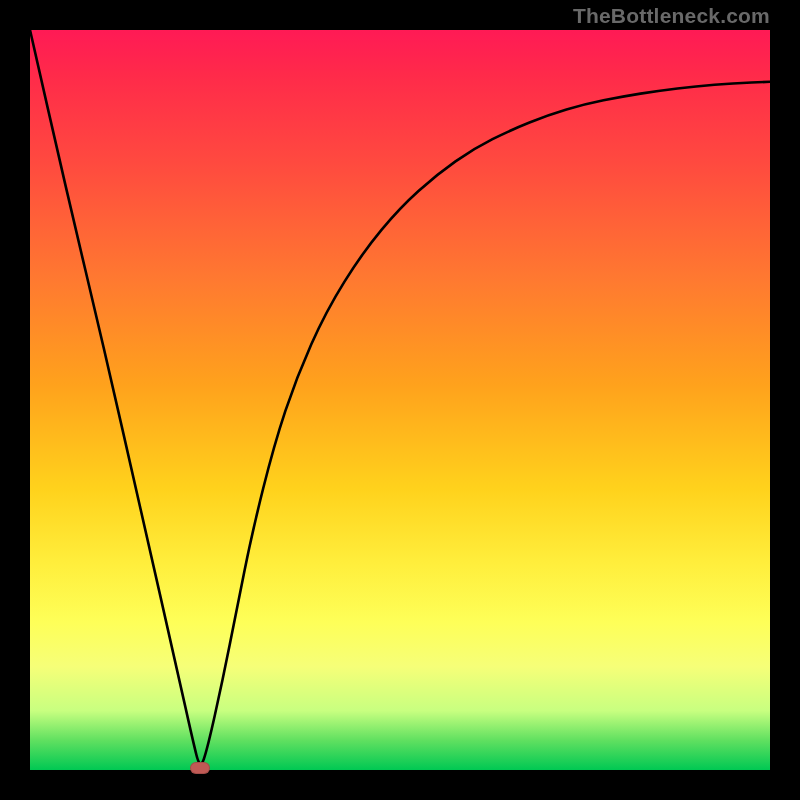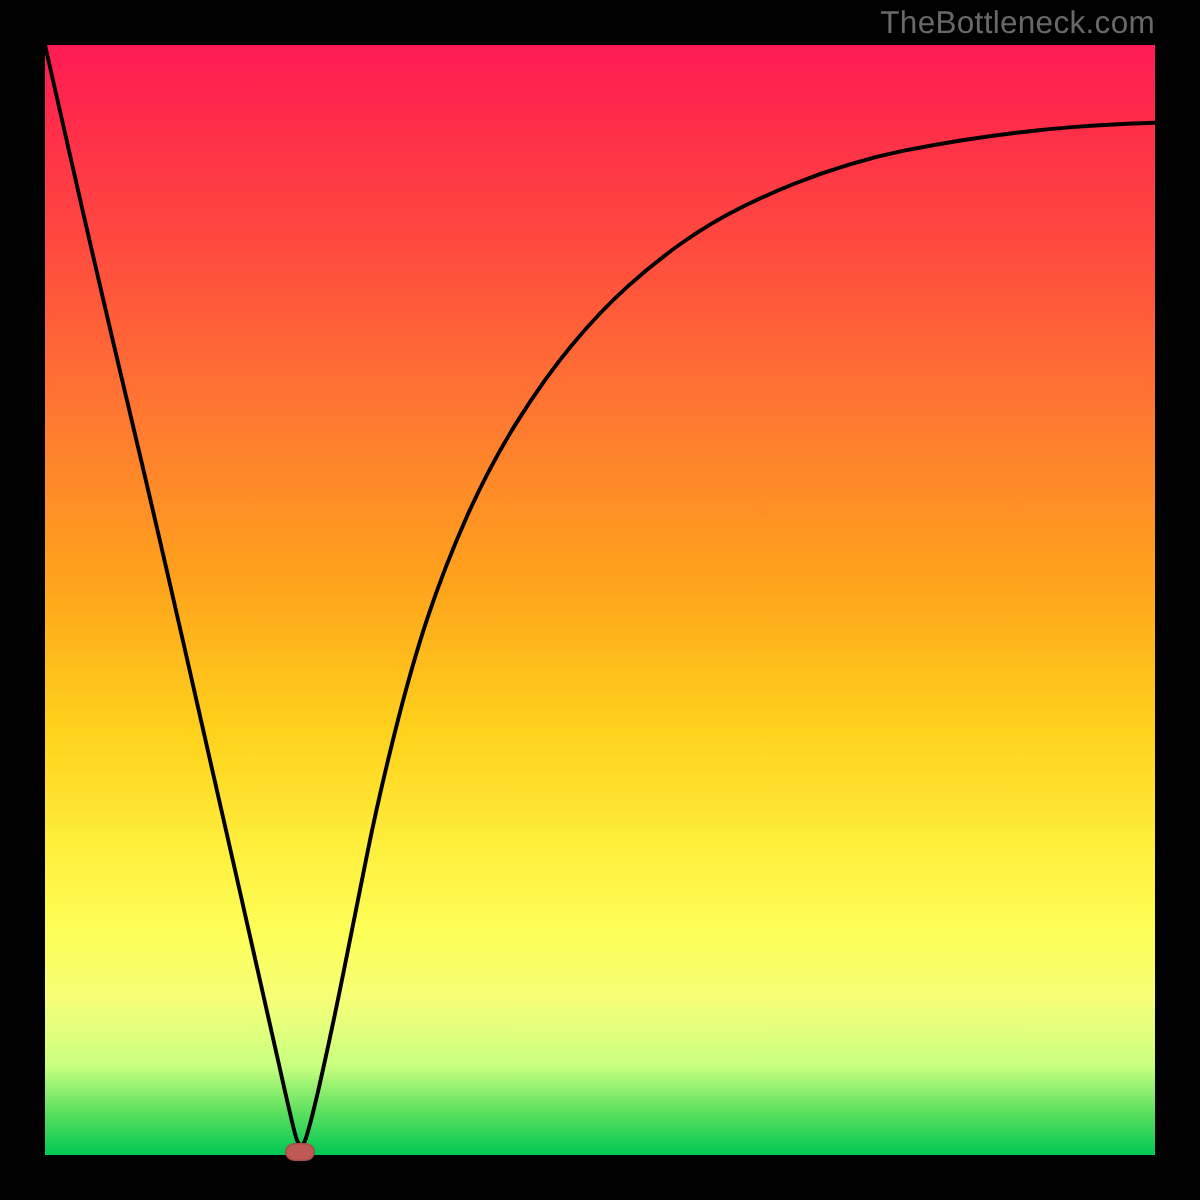--- a/index.html
+++ b/index.html
@@ -40,21 +40,21 @@
       #00c853 100%
     );
   }
   .watermark {
     position: absolute;
     top: 4px;
     right: 30px;
     color: #696969;
     font-size: 21px;
     letter-spacing: 0.2px;
-    font-weight: 400;
+    font-weight: 700;
   }
   .curve {
     position: absolute;
     left: 30px;
     top: 30px;
     width: 740px;
     height: 740px;
     pointer-events: none;
   }
   .min-marker {

